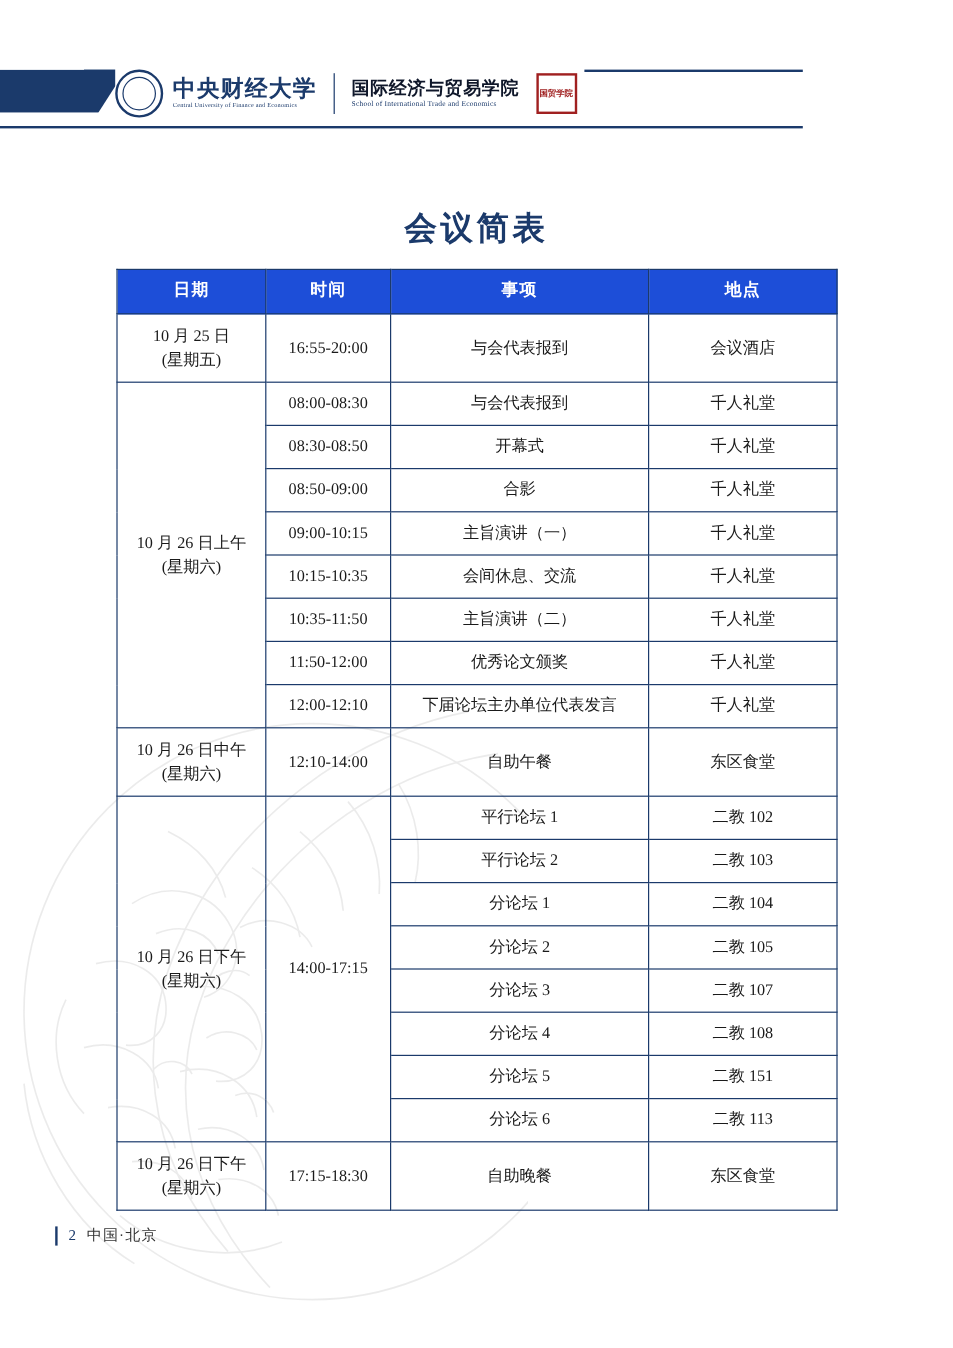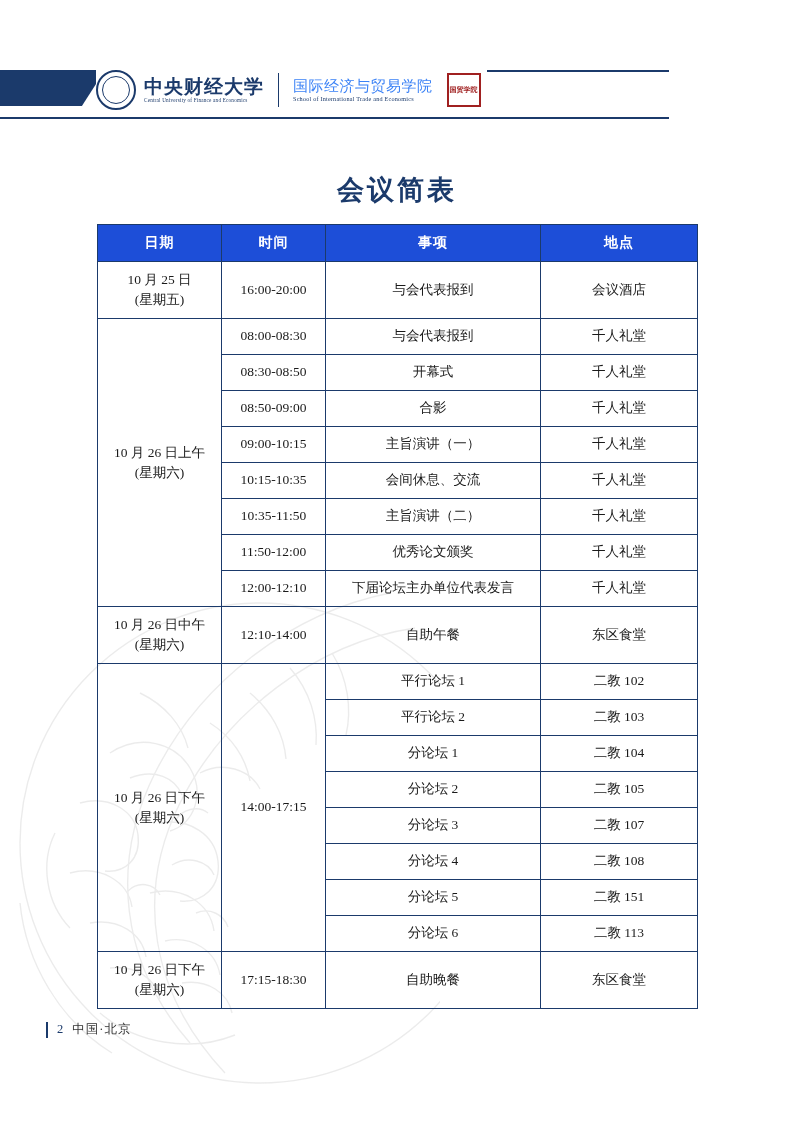--- a/index.html
+++ b/index.html
@@ -11,21 +11,21 @@
     height: 1123px;
     background: #ffffff;
     font-family: "Liberation Serif", "DejaVu Serif", serif;
     position: relative;
     overflow: hidden;
   }
 
   
   .header {
     position: absolute;
-    top: 64px;
+    top: 52px;
     left: 0;
     width: 749px;
     height: 58px;
   }
   .header-bar-left {
     position: absolute;
     left: 0;
     top: 6px;
     width: 105px;
     height: 36px;
@@ -104,22 +104,22 @@
     margin: 0 6px;
   }
   .logo-school {
     display: flex;
     flex-direction: column;
     justify-content: center;
     line-height: 1.15;
   }
   .logo-school-cn {
     font-size: 15px;
-    font-weight: normal;
-    color: #3b82f6;
+    font-weight: bold;
+    color: #0f172a;
     letter-spacing: .5px;
   }
   .logo-school-en {
     font-size: 6.2px;
     color: #1b3a6b;
     letter-spacing: .2px;
     white-space: nowrap;
   }
   .logo-seal {
     width: 34px;
@@ -306,21 +306,21 @@
         <th>地点</th>
       </tr>
     </thead>
     <tbody>
 
       <tr>
         <td class="tall" rowspan="1">
           <span class="two-line">10 月 25 日</span>
           <span class="two-line">(星期五)</span>
         </td>
-        <td class="tall">16:00-20:00</td>
+        <td class="tall">16:55-20:00</td>
         <td class="tall">与会代表报到</td>
         <td class="tall">会议酒店</td>
       </tr>
 
       <tr>
         <td rowspan="8">
           <span class="two-line">10 月 26 日上午</span>
           <span class="two-line">(星期六)</span>
         </td>
         <td>08:00-08:30</td>

